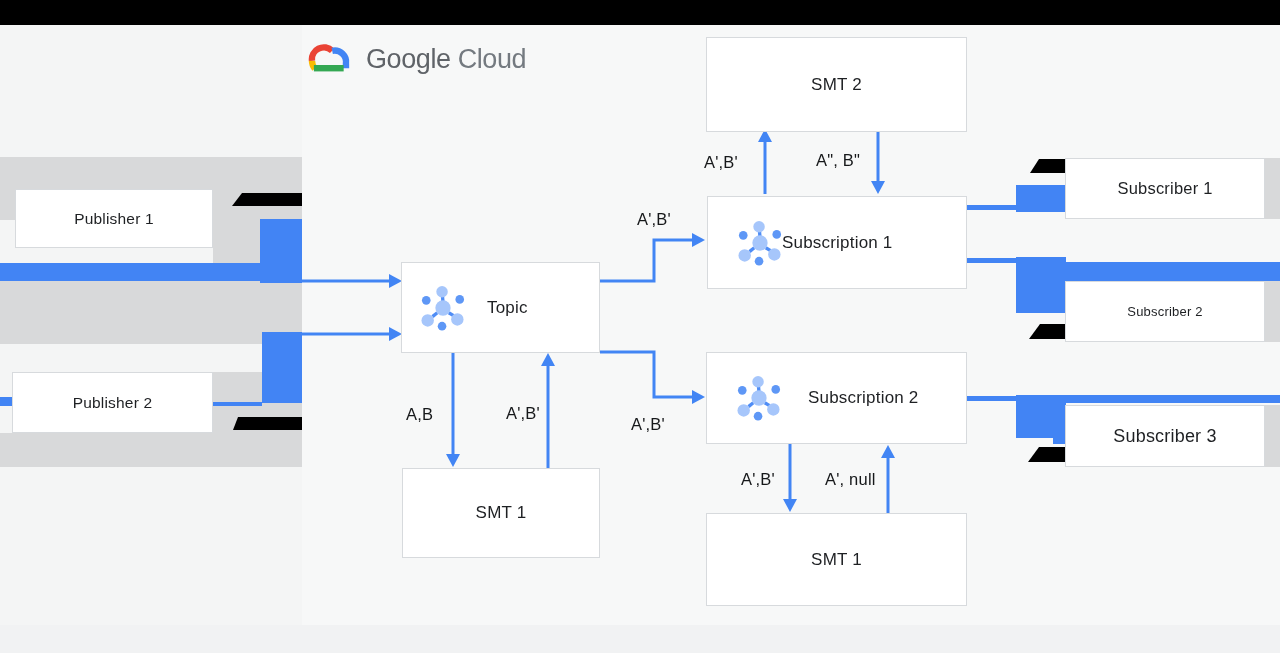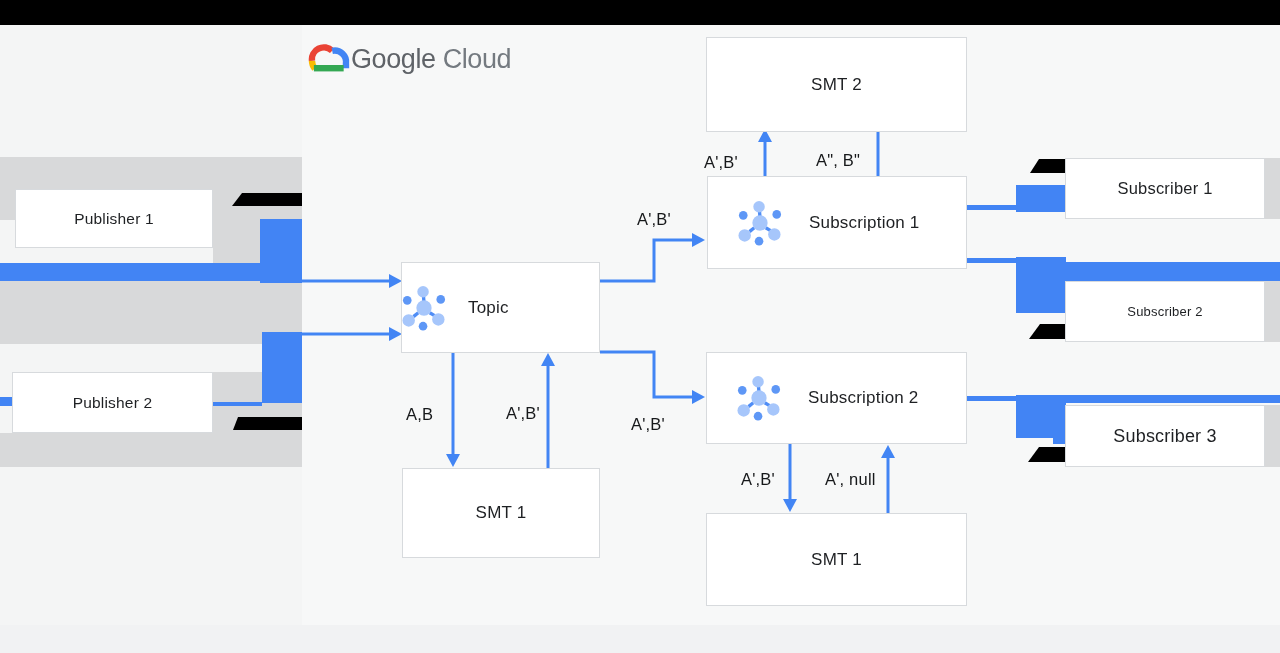--- a/index.html
+++ b/index.html
@@ -25,21 +25,21 @@
     font-size:15.5px;color:#1e2023;letter-spacing:.2px;white-space:nowrap;
   }
   .node.with-icon{justify-content:flex-start;}
   .node .nlabel{display:inline-block;}
   
   .elabel{
     position:absolute;font-size:16.5px;color:#16181a;letter-spacing:.2px;white-space:nowrap;
   }
   
   .logo{position:absolute;left:307px;top:40px;display:flex;align-items:center;}
-  .logo-text{font-size:27px;letter-spacing:-0.4px;line-height:38px;text-align:center;}
+  .logo-text{font-size:27px;letter-spacing:-0.4px;margin-left:15px;line-height:38px;text-align:center;}
   .logo-google{color:#5f6368;}
   .logo-cloud{color:#747a80;margin-left:7px;}
   svg{display:block;}
   .arrow-layer{left:0;top:0;width:1280px;height:653px;pointer-events:none;}
 </style>
 </head>
 <body>
 
 <div class="abs left-col"></div>
 <div class="abs bottom-bar"></div>
@@ -107,21 +107,21 @@
   </g>
 </svg>
 
 <div class="node" style="left:15px;top:189px;width:198px;height:59px;">
   <span class="nlabel">Publisher 1</span>
 </div>
 <div class="node" style="left:12px;top:372px;width:201px;height:61px;">
   <span class="nlabel">Publisher 2</span>
 </div>
 
-<div class="node with-icon" style="left:401px;top:262px;width:199px;height:91px;gap:22px;">
+<div class="node with-icon" style="left:401px;top:262px;width:199px;height:91px;padding-left:19px;gap:22px;">
   <span>
     <svg width="44" height="46" viewBox="0 0 46 48">
       <g stroke="#4f8df6" stroke-width="3.5">
         <line x1="22.5" y1="12" x2="23" y2="18"></line>
         <line x1="17" y1="29" x2="12" y2="33"></line>
         <line x1="29" y1="29" x2="34" y2="32"></line>
       </g>
       <circle cx="23" cy="24" r="8" fill="#a6c6fb"></circle>
       <circle cx="22" cy="7" r="6" fill="#a6c6fb"></circle>
       <circle cx="5.5" cy="16" r="4.5" fill="#5e97f6"></circle>
@@ -135,21 +135,21 @@
 </div>
 
 <div class="node" style="left:402px;top:468px;width:198px;height:90px;font-size:17px;">
   <span class="nlabel">SMT 1</span>
 </div>
 
 <div class="node" style="left:706px;top:37px;width:261px;height:95px;font-size:17px;">
   <span class="nlabel">SMT 2</span>
 </div>
 
-<div class="node with-icon" style="left:707px;top:176px;width:260px;height:93px;padding-left:30px;gap:27px;">
+<div class="node with-icon" style="left:707px;top:196px;width:260px;height:93px;padding-left:30px;">
   <span>
     <svg width="44" height="46" viewBox="0 0 46 48">
       <g stroke="#4f8df6" stroke-width="3.5">
         <line x1="22.5" y1="12" x2="23" y2="18"></line>
         <line x1="17" y1="29" x2="12" y2="33"></line>
         <line x1="29" y1="29" x2="34" y2="32"></line>
       </g>
       <circle cx="23" cy="24" r="8" fill="#a6c6fb"></circle>
       <circle cx="22" cy="7" r="6" fill="#a6c6fb"></circle>
       <circle cx="5.5" cy="16" r="4.5" fill="#5e97f6"></circle>

